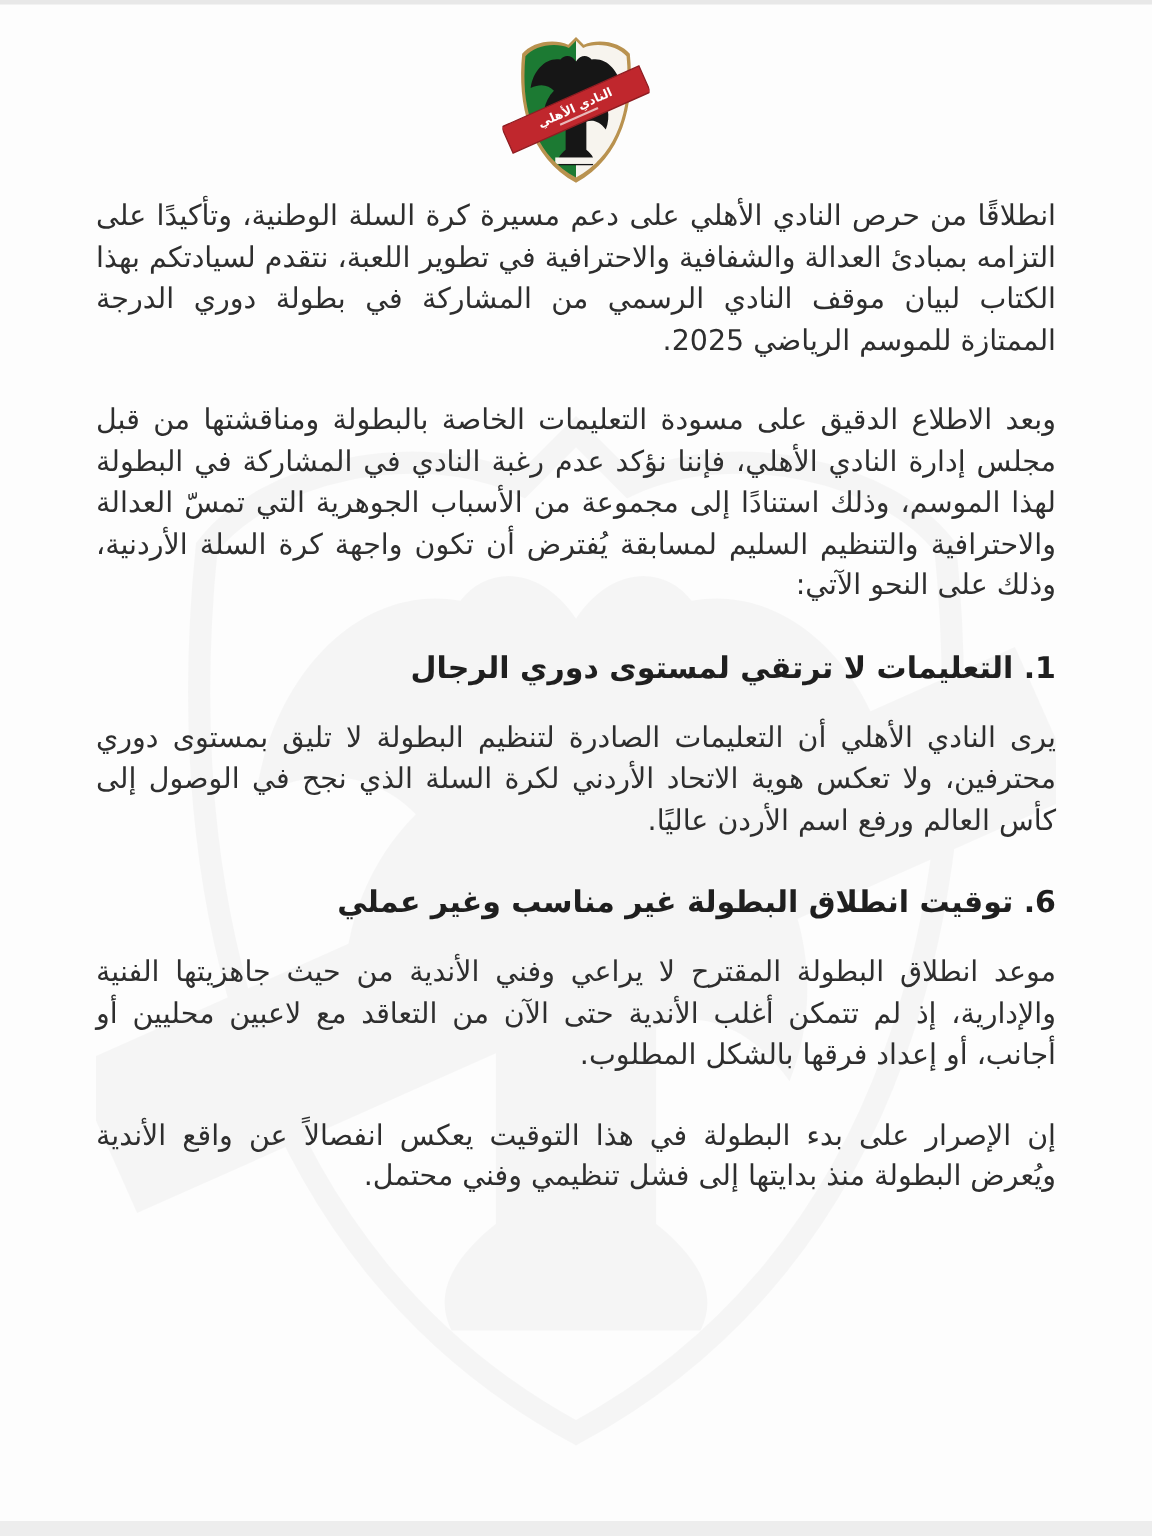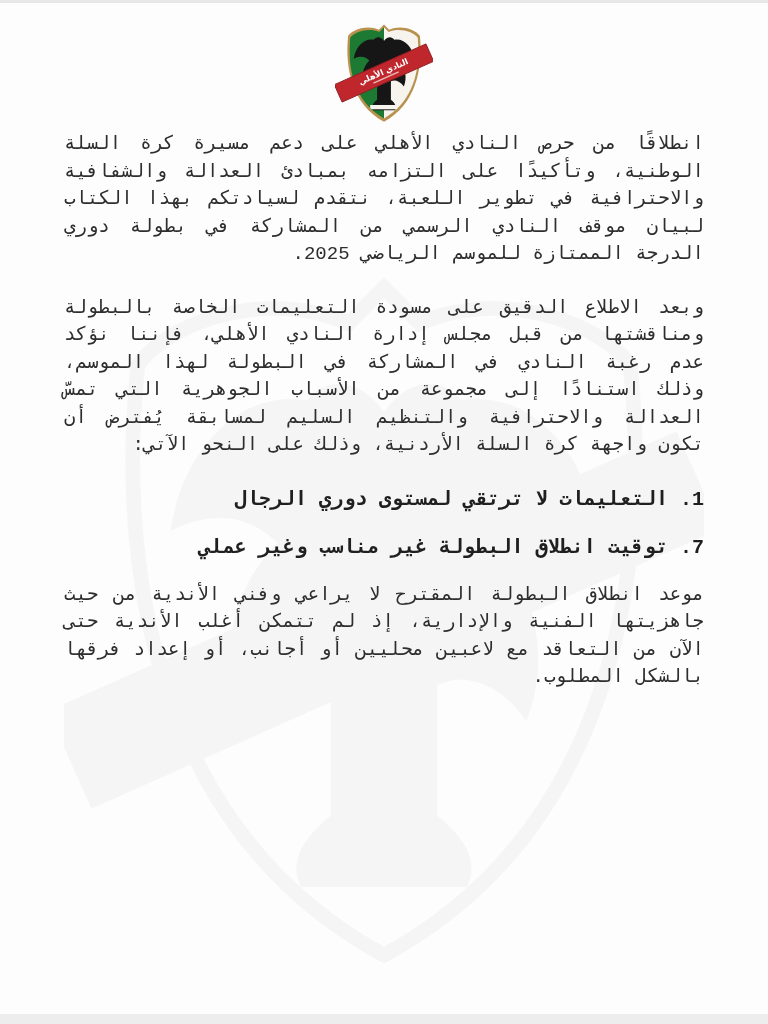--- a/index.html
+++ b/index.html
@@ -51,21 +51,20 @@
     top: 131px;
     right: 64px;
     left: 64px;
     direction: rtl;
     unicode-bidi: embed;
     text-align: justify;
     text-align-last: right;
     color: #2e2e2e;
     font-size: 19px;
     line-height: 27.5px;
-    font-family: Liberation Mono, monospace;
   }
   .content p {
     margin: 0 0 26px 0;
   }
   .content h3 {
     margin: 4px 0 20px 0;
     font-size: 20px;
     line-height: 28px;
     font-weight: bold;
     color: #1f1f1f;
@@ -112,19 +111,21 @@
         <text x="0" y="1.5" text-anchor="middle" font-size="9.5" font-weight="bold" fill="#ffffff" direction="rtl">النادي الأهلي</text>
         <rect x="-16" y="5" width="32" height="1.6" fill="#e8b9ba"></rect>
       </g>
     </svg>
   </header>
 
   <main class="content">
     <p>انطلاقًا من حرص النادي الأهلي على دعم مسيرة كرة السلة الوطنية، وتأكيدًا على التزامه بمبادئ العدالة والشفافية والاحترافية في تطوير اللعبة، نتقدم لسيادتكم بهذا الكتاب لبيان موقف النادي الرسمي من المشاركة في بطولة دوري الدرجة الممتازة للموسم الرياضي 2025.</p>
     <p>وبعد الاطلاع الدقيق على مسودة التعليمات الخاصة بالبطولة ومناقشتها من قبل مجلس إدارة النادي الأهلي، فإننا نؤكد عدم رغبة النادي في المشاركة في البطولة لهذا الموسم، وذلك استنادًا إلى مجموعة من الأسباب الجوهرية التي تمسّ العدالة والاحترافية والتنظيم السليم لمسابقة يُفترض أن تكون واجهة كرة السلة الأردنية، وذلك على النحو الآتي:</p>
     <h3>1. التعليمات لا ترتقي لمستوى دوري الرجال</h3>
-    <h3>7. توقيت انطلاق البطولة غير مناسب وغير عملي</h3>
+    <p>يرى النادي الأهلي أن التعليمات الصادرة لتنظيم البطولة لا تليق بمستوى دوري محترفين، ولا تعكس هوية الاتحاد الأردني لكرة السلة الذي نجح في الوصول إلى كأس العالم ورفع اسم الأردن عاليًا.</p>
+    <h3>6. توقيت انطلاق البطولة غير مناسب وغير عملي</h3>
     <p>موعد انطلاق البطولة المقترح لا يراعي وفني الأندية من حيث جاهزيتها الفنية والإدارية، إذ لم تتمكن أغلب الأندية حتى الآن من التعاقد مع لاعبين محليين أو أجانب، أو إعداد فرقها بالشكل المطلوب.</p>
+    <p>إن الإصرار على بدء البطولة في هذا التوقيت يعكس انفصالاً عن واقع الأندية ويُعرض البطولة منذ بدايتها إلى فشل تنظيمي وفني محتمل.</p>
   </main>
 
   <div class="bottom-edge"></div>
 
 </div>
 
 </body></html>

